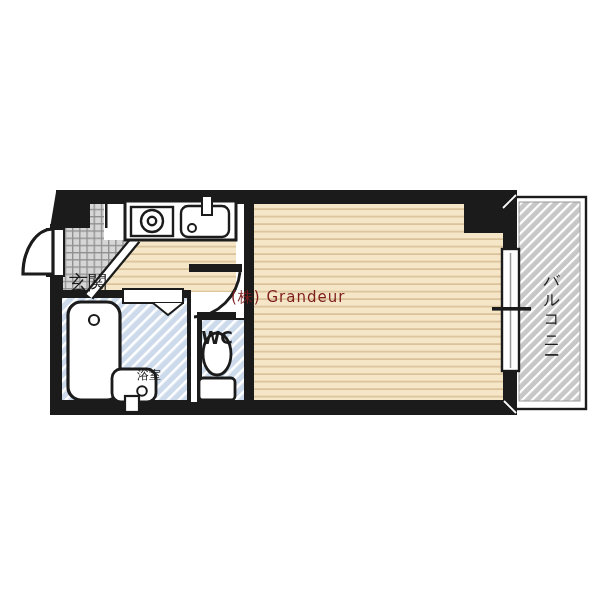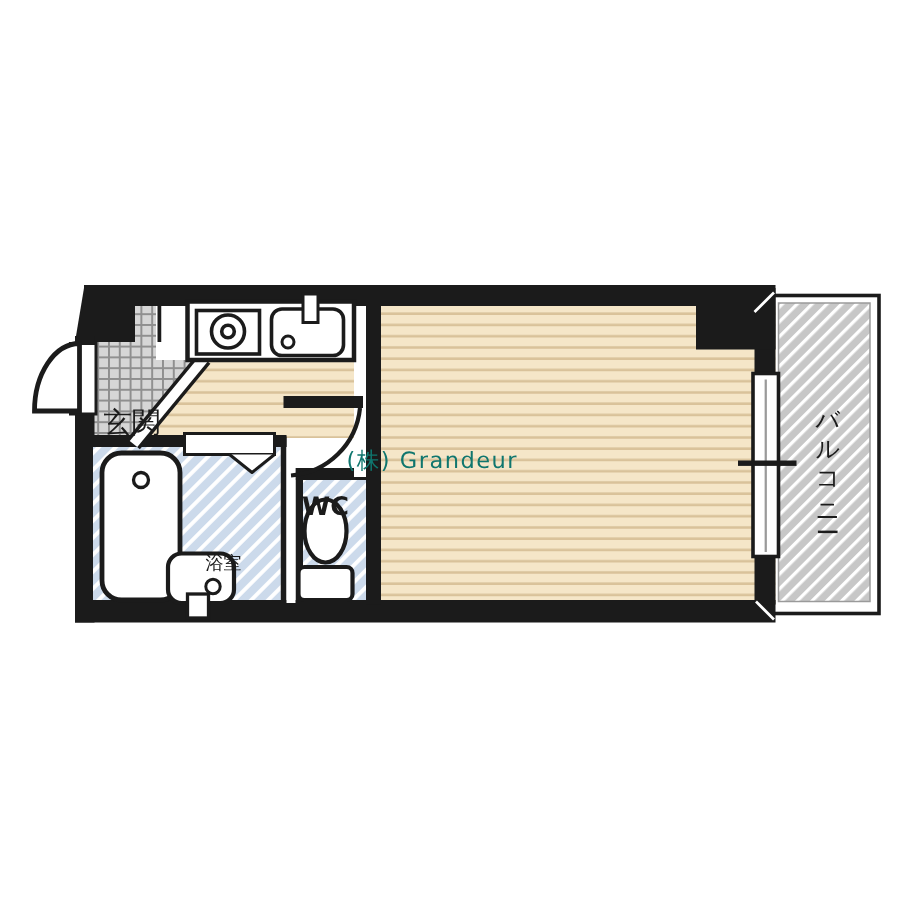--- a/index.html
+++ b/index.html
@@ -2,21 +2,21 @@
 <html lang="ja"><head>
 <meta charset="utf-8">
 <style>
   html,body{margin:0;padding:0;background:#ffffff;}
   .stage{position:relative;width:600px;height:600px;background:#ffffff;overflow:hidden;
          font-family:"DejaVu Sans","Liberation Sans",sans-serif;}
   .stage svg{position:absolute;left:0;top:0;}
   .lbl{position:absolute;color:#1b1b1b;line-height:1.05;white-space:nowrap;}
   .lbl.center{text-align:center;}
   .vert{writing-mode:vertical-rl;text-orientation:upright;letter-spacing:3px;}
-  .watermark{position:absolute;color:#0f766e;letter-spacing:1px;margin-top:10px;}
+  .watermark{position:absolute;color:#7f1d1d;letter-spacing:1px;}
 </style>
 </head>
 <body>
 
 <div class="stage">
   <svg width="600" height="600" viewBox="0 0 600 600">
     <defs>
       <pattern id="wood" width="8" height="7.5" patternUnits="userSpaceOnUse">
         <rect width="8" height="7.5" fill="#f5e6c8"></rect>
         <rect y="5.8" width="8" height="1.7" fill="#d9c29a"></rect>

